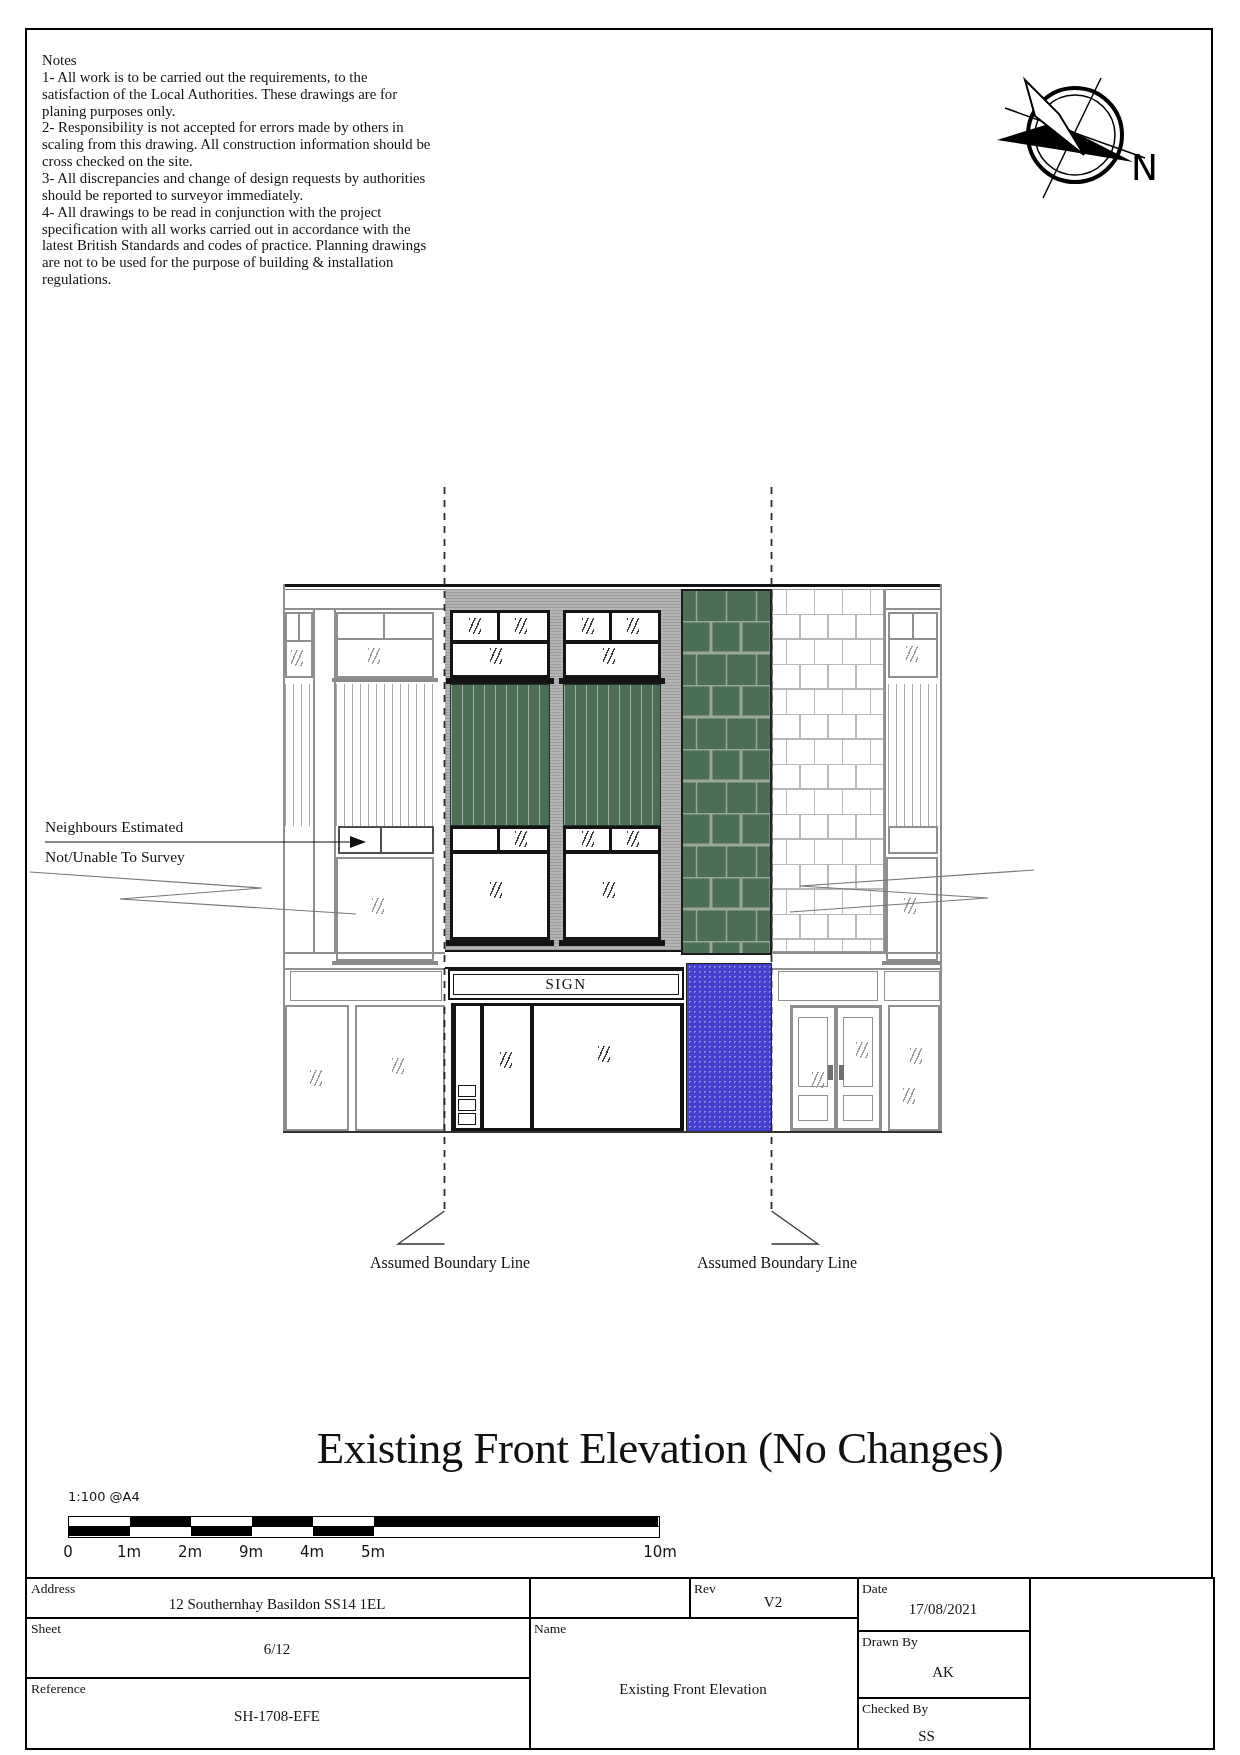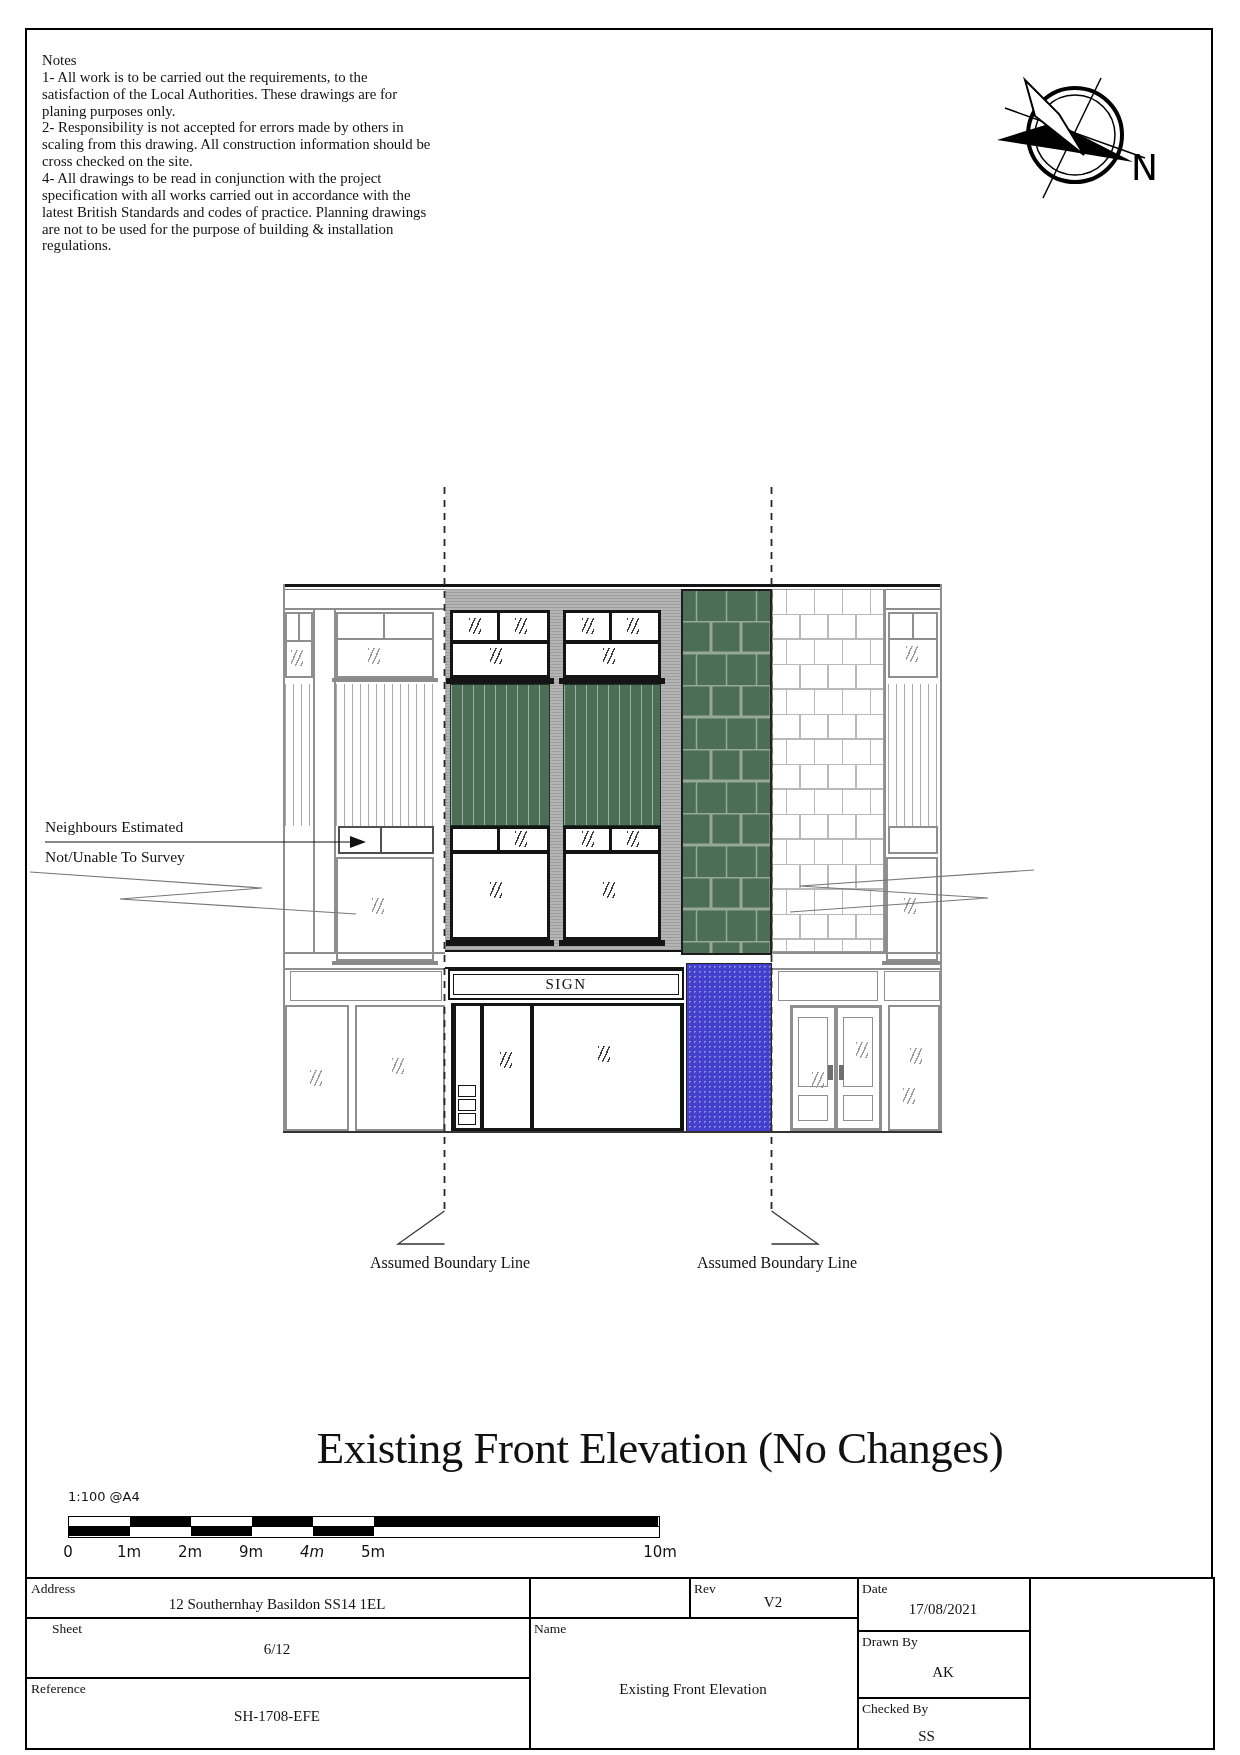--- a/index.html
+++ b/index.html
@@ -41,20 +41,21 @@
 <body>
 
 <div class="page">
 
   <div class="frame"></div>
 
   <div class="abs" style="left:42px;top:52px;width:392px;font-size:14.8px;line-height:1.14;">
     <div>Notes</div>
     <div>1- All work is to be carried out the requirements, to the satisfaction of the Local Authorities. These drawings are for planing purposes only.</div>
     <div>2- Responsibility is not accepted for errors made by others in scaling from this drawing. All construction information should be cross checked on the site.</div>
+    <div>3- All discrepancies and change of design requests by authorities should be reported to surveyor immediately.</div>
     <div>4- All drawings to be read in conjunction with the project specification with all works carried out in accordance with the latest British Standards and codes of practice. Planning drawings are not to be used for the purpose of building &amp; installation regulations.</div>
   </div>
 
   <svg class="abs" style="left:985px;top:58px;" width="210" height="160" viewBox="0 0 210 160">
     <circle cx="90" cy="77" r="47" fill="none" stroke="#000" stroke-width="4"></circle>
     <circle cx="90" cy="77" r="40" fill="none" stroke="#000" stroke-width="1.5"></circle>
     <line x1="20" y1="50" x2="160" y2="100" stroke="#000" stroke-width="1.5"></line>
     <line x1="58" y1="140" x2="116" y2="20" stroke="#000" stroke-width="1.5"></line>
     <polygon points="12,82 70,64 148,104 76,92" fill="#000"></polygon>
     <polygon points="40,22 74,56 99,97 50,58" fill="#fff" stroke="#000" stroke-width="2"></polygon>
@@ -267,41 +268,41 @@
     <div class="seg" style="left:305px;top:0;width:284px;height:9.5px;background:#000;"></div>
     <div class="seg" style="left:0;top:9.5px;width:61px;height:9.5px;background:#000;"></div>
     <div class="seg" style="left:122px;top:9.5px;width:61px;height:9.5px;background:#000;"></div>
     <div class="seg" style="left:244px;top:9.5px;width:61px;height:9.5px;background:#000;"></div>
     <div class="seg" style="left:0;top:9px;width:100%;height:1px;background:#000;"></div>
   </div>
   <div class="tick" style="left:68px;top:1543px;">0</div>
   <div class="tick" style="left:129px;top:1543px;">1m</div>
   <div class="tick" style="left:190px;top:1543px;">2m</div>
   <div class="tick" style="left:251px;top:1543px;">9m</div>
-  <div class="tick" style="left:312px;top:1543px;font-style:italic;">4m</div>
+  <div class="tick" style="left:312px;top:1543px;">4m</div>
   <div class="tick" style="left:373px;top:1543px;">5m</div>
   <div class="tick" style="left:660px;top:1543px;">10m</div>
 
   <div class="abs" style="left:25px;top:1577px;width:1190px;height:173px;border:2px solid #000;box-sizing:border-box;background:#fff;"></div>
   <div class="tbv" style="left:529px;top:1577px;height:173px;"></div>
   <div class="tbv" style="left:689px;top:1577px;height:40px;"></div>
   <div class="tbv" style="left:857px;top:1577px;height:173px;"></div>
   <div class="tbv" style="left:1029px;top:1577px;height:173px;"></div>
   <div class="tbh" style="left:25px;top:1617px;width:832px;"></div>
   <div class="tbh" style="left:25px;top:1677px;width:504px;"></div>
   <div class="tbh" style="left:857px;top:1630px;width:172px;"></div>
   <div class="tbh" style="left:857px;top:1697px;width:172px;"></div>
 
   <div class="lbl" style="left:31px;top:1581px;">Address</div>
   <div class="val" style="left:25px;top:1596px;width:504px;">12 Southernhay Basildon SS14 1EL</div>
   <div class="lbl" style="left:694px;top:1581px;">Rev</div>
   <div class="val" style="left:689px;top:1594px;width:168px;">V2</div>
   <div class="lbl" style="left:862px;top:1581px;">Date</div>
   <div class="val" style="left:857px;top:1601px;width:172px;">17/08/2021</div>
-  <div class="lbl" style="left:31px;top:1621px;margin-left:21px;">Sheet</div>
+  <div class="lbl" style="left:31px;top:1621px;">Sheet</div>
   <div class="val" style="left:25px;top:1641px;width:504px;">6/12</div>
   <div class="lbl" style="left:534px;top:1621px;text-align:right;">Name</div>
   <div class="val" style="left:529px;top:1681px;width:328px;">Existing Front Elevation</div>
   <div class="lbl" style="left:31px;top:1681px;">Reference</div>
   <div class="val" style="left:25px;top:1708px;width:504px;">SH-1708-EFE</div>
   <div class="lbl" style="left:862px;top:1634px;">Drawn By</div>
   <div class="val" style="left:857px;top:1664px;width:172px;">AK</div>
   <div class="lbl" style="left:862px;top:1701px;">Checked By</div>
   <div class="val" style="left:857px;top:1728px;width:139px;">SS</div>
 

